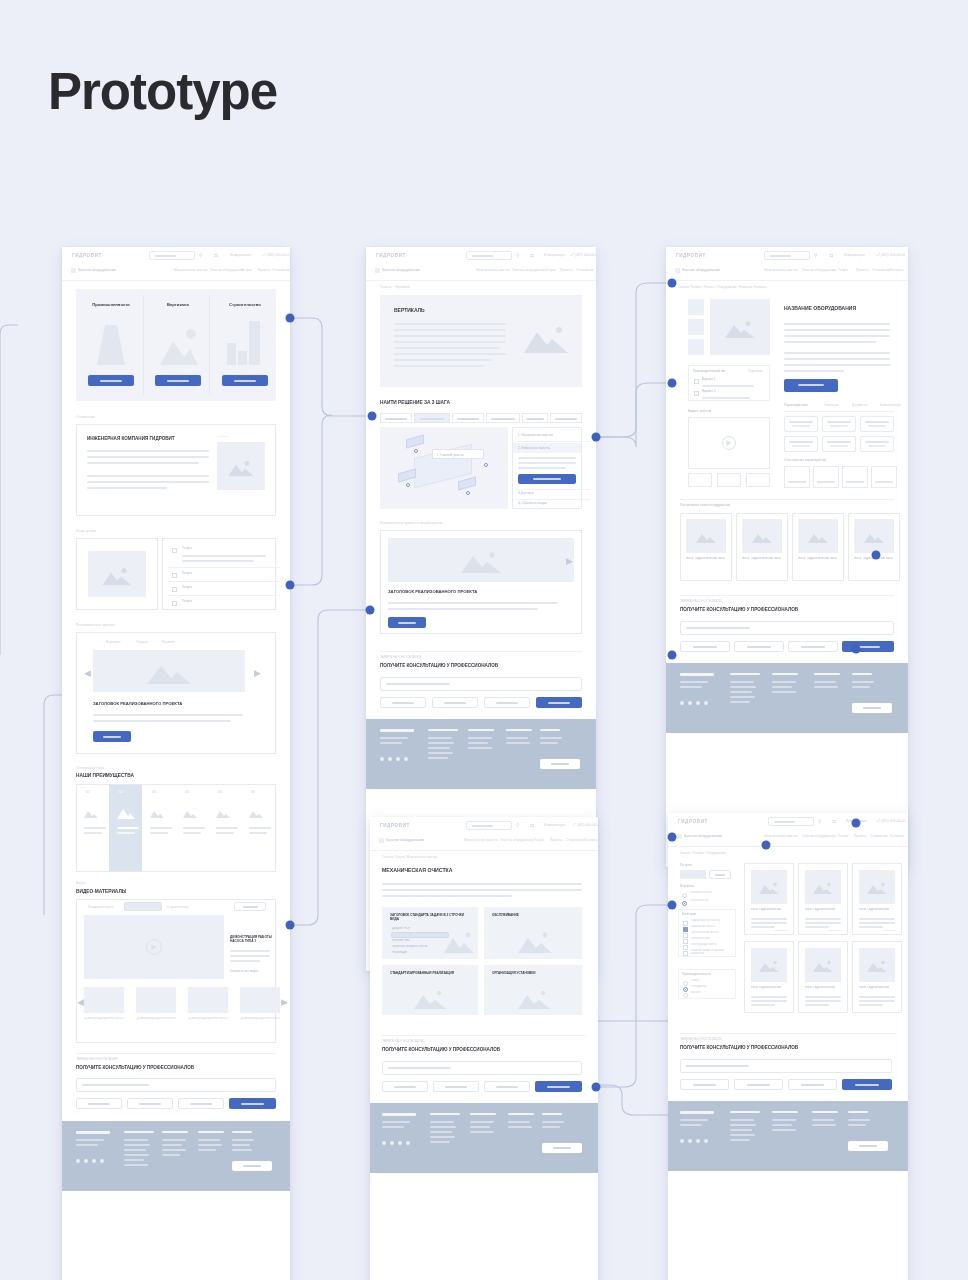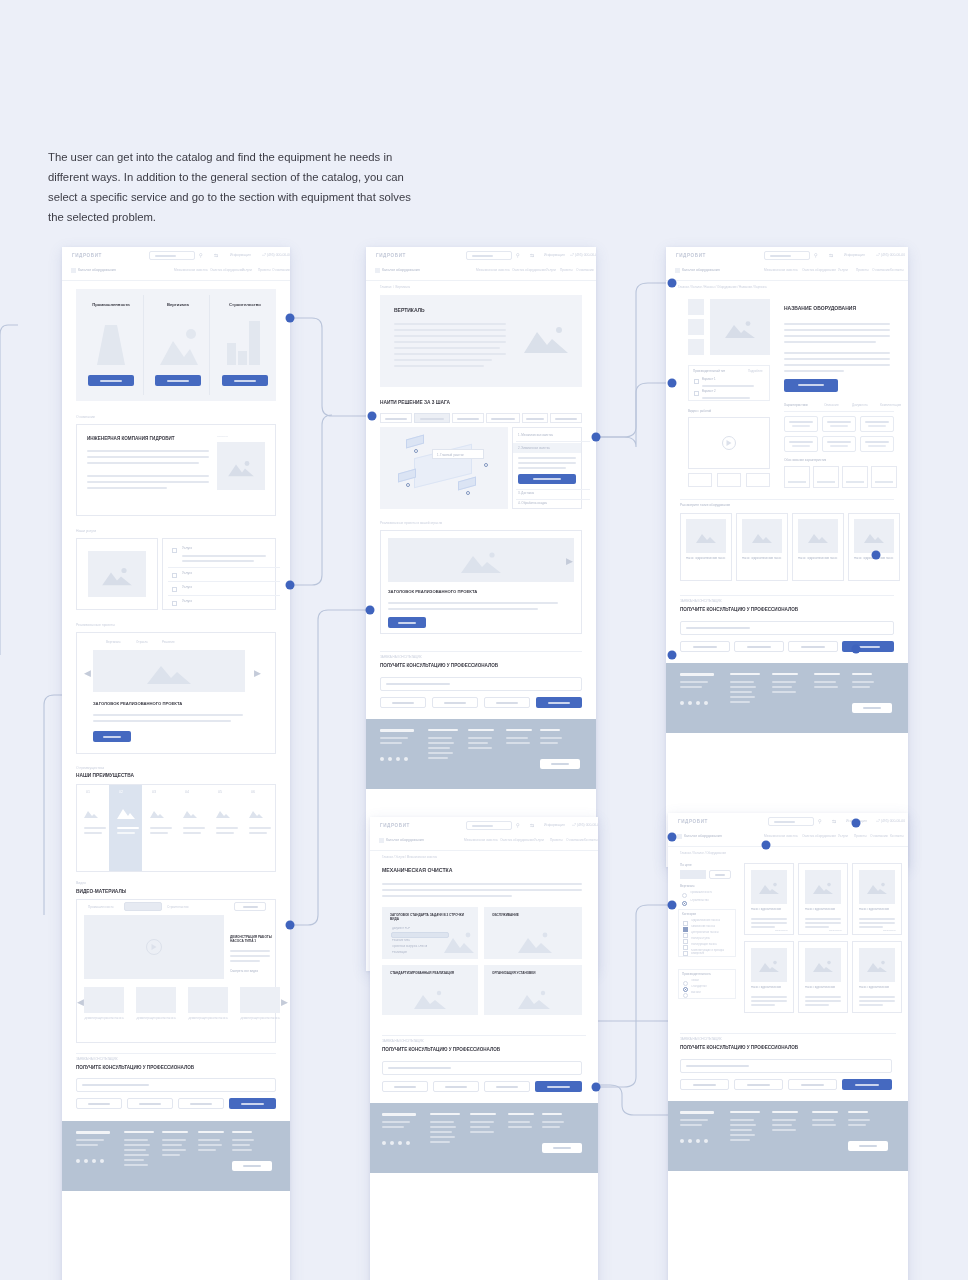--- a/index.html
+++ b/index.html
@@ -109,21 +109,21 @@
   .iso.big { background: #e9eef8; border-color: #dbe4f4; }
   .pin { position: absolute; width: 4px; height: 4px; border-radius: 50%;
          border: 1.2px solid #7f94be; background: #fff; }
   .divline { position: absolute; height: 1px; background: #edf0f6; left: 0; right: 0; }
 </style>
 </head>
 <body>
 
 <div id="root">
 
-  <p class="page-desc">The user can get into the catalog and find the equipment he needs in different ways. In addition to the general section of the catalog, you can select a specific service and go to the section with equipment that solves the selected problem.</p>
+  <h1 class="page-title">Prototype</h1>
 
   <div id="flow">
     <svg id="connectors" viewBox="0 0 968 1010" fill="none">
       <g stroke="#b9c4da" stroke-width="1.1" fill="none">
 
         <path d="M290 93 L312 93 Q322 93 322 103 L322 181 Q322 191 332 191 L372 191"></path>
 
         <path d="M290 360 L312 360 Q322 360 322 350 L322 200 Q322 190 332 190"></path>
 
         <path d="M290 700 L308 700 Q318 700 318 690 L318 395 Q318 385 328 385 L370 385"></path>

